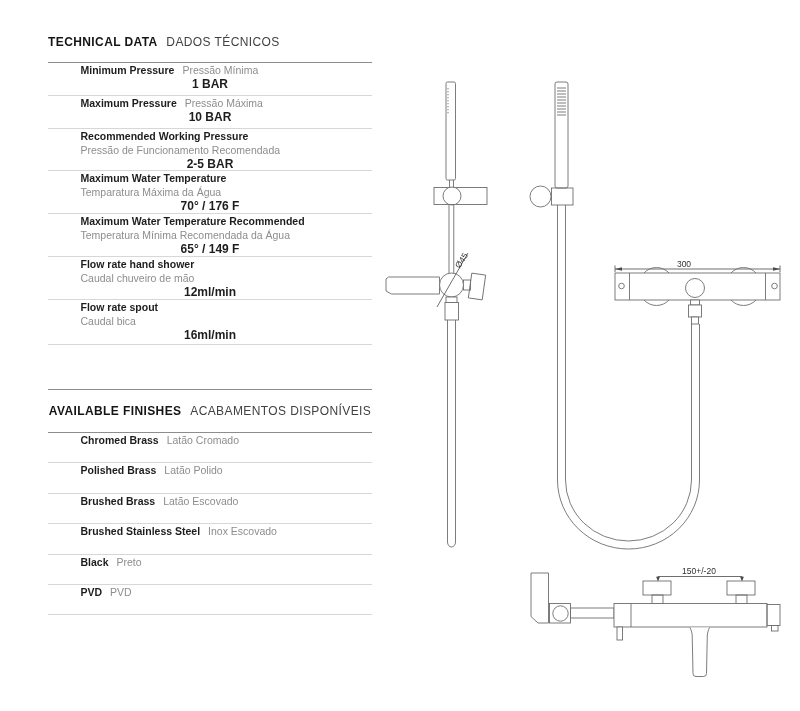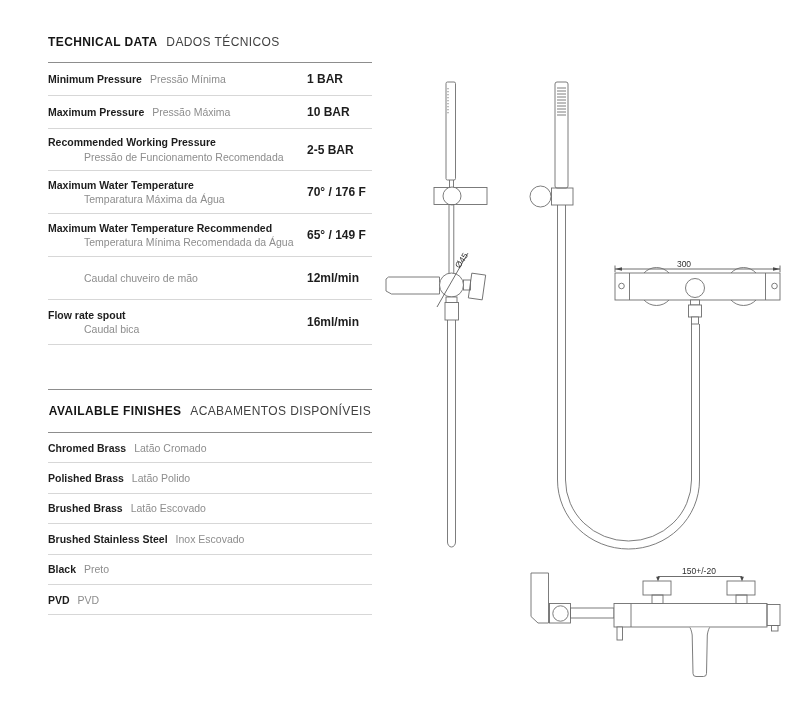--- a/index.html
+++ b/index.html
@@ -7,24 +7,24 @@
         font-family:"Liberation Sans",sans-serif;overflow:hidden;}
   .abs{position:absolute;}
 
   
   .sec-title{font-size:12px;letter-spacing:.4px;color:#151515;white-space:nowrap;}
   .sec-title .t-en{font-weight:bold;color:#151515;}
   .sec-title .t-pt{font-weight:normal;color:#414141;margin-left:5px;}
 
   
   .spec-table{border-top:1px solid #8d8d8d;}
-  .row{display:flex;align-items:center;border-bottom:1px solid #d7d7d7;box-sizing:border-box;}
+  .row{display:flex;align-items:center;border-bottom:1px solid #d7d7d7;box-sizing:border-box;flex-direction:column;}
   .name{width:259px;box-sizing:border-box;padding-right:10px;font-size:10.5px;line-height:1.35;}
   .name .en{font-weight:bold;color:#1d1d1d;}
-  .name .pt{font-weight:normal;color:#8d8d8d;margin-left:36px;}
+  .name .pt{font-weight:normal;color:#8d8d8d;}
   .row.inline .pt{margin-left:5px;}
   .row.stacked .en,.row.stacked .pt{display:block;}
   .value{font-size:12px;font-weight:bold;color:#1d1d1d;white-space:nowrap;}
 
   .fin-head{border-top:1px solid #8d8d8d;text-align:center;}
   .fin-head .sec-title{margin-top:14px;}
   .fin-table .row{height:30.4px;}
 
   
   svg .ln{stroke:#6e6e6e;stroke-width:0.9;fill:none;}
@@ -74,20 +74,21 @@
     </div>
     <div class="row stacked" style="height:43px;">
       <div class="name">
         <span class="en">Maximum Water Temperature Recommended</span>
         <span class="pt">Temperatura Mínima Recomendada da Água</span>
       </div>
       <div class="value">65° / 149 F</div>
     </div>
     <div class="row stacked" style="height:43px;">
       <div class="name">
+        <span class="en">Flow rate hand shower</span>
         <span class="pt">Caudal chuveiro de mão</span>
       </div>
       <div class="value">12ml/min</div>
     </div>
     <div class="row stacked" style="height:45px;">
       <div class="name">
         <span class="en">Flow rate spout</span>
         <span class="pt">Caudal bica</span>
       </div>
       <div class="value">16ml/min</div>

